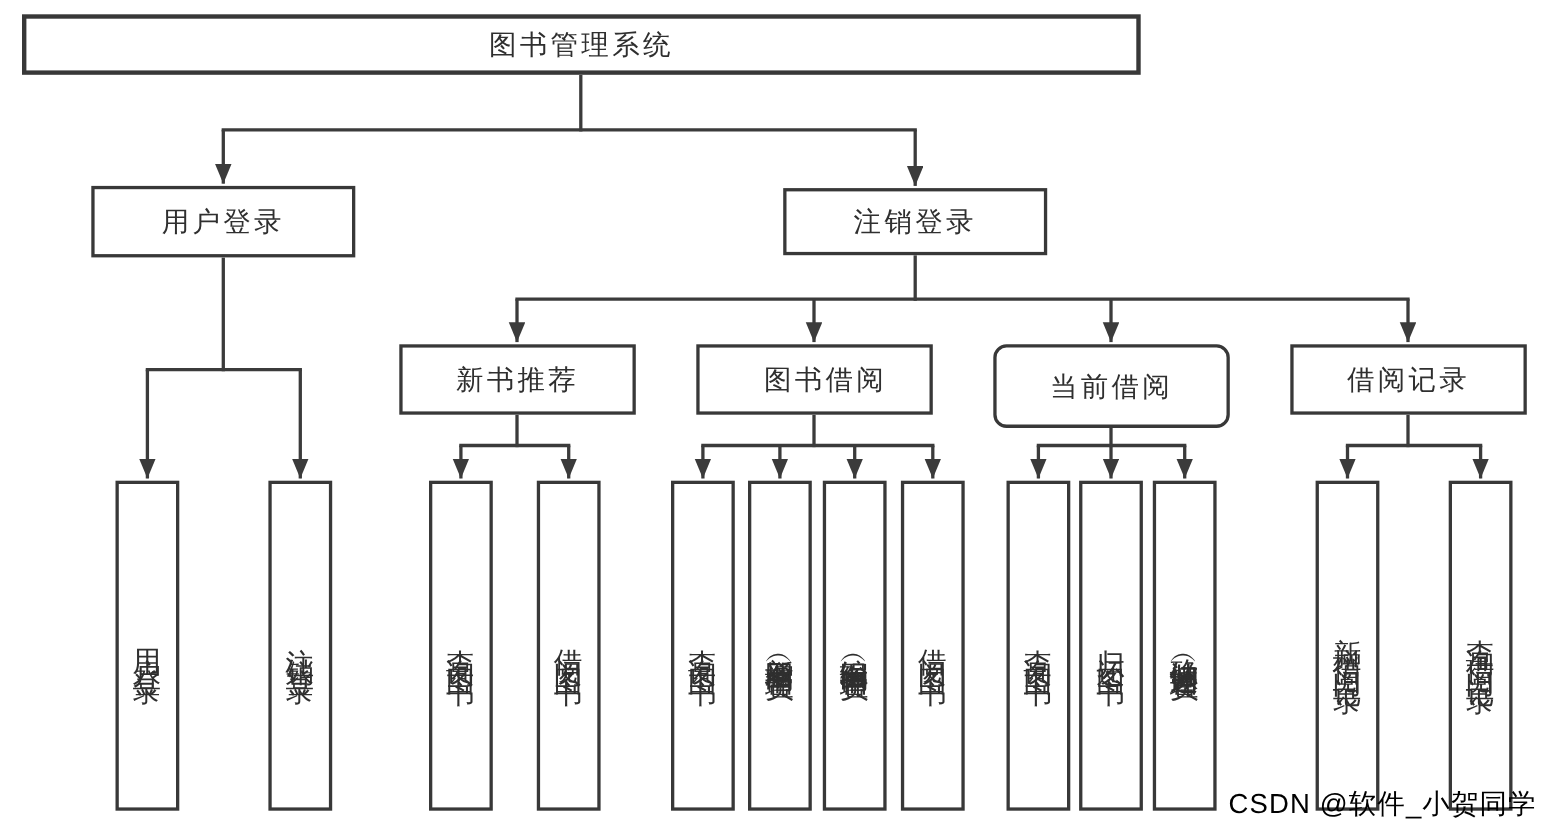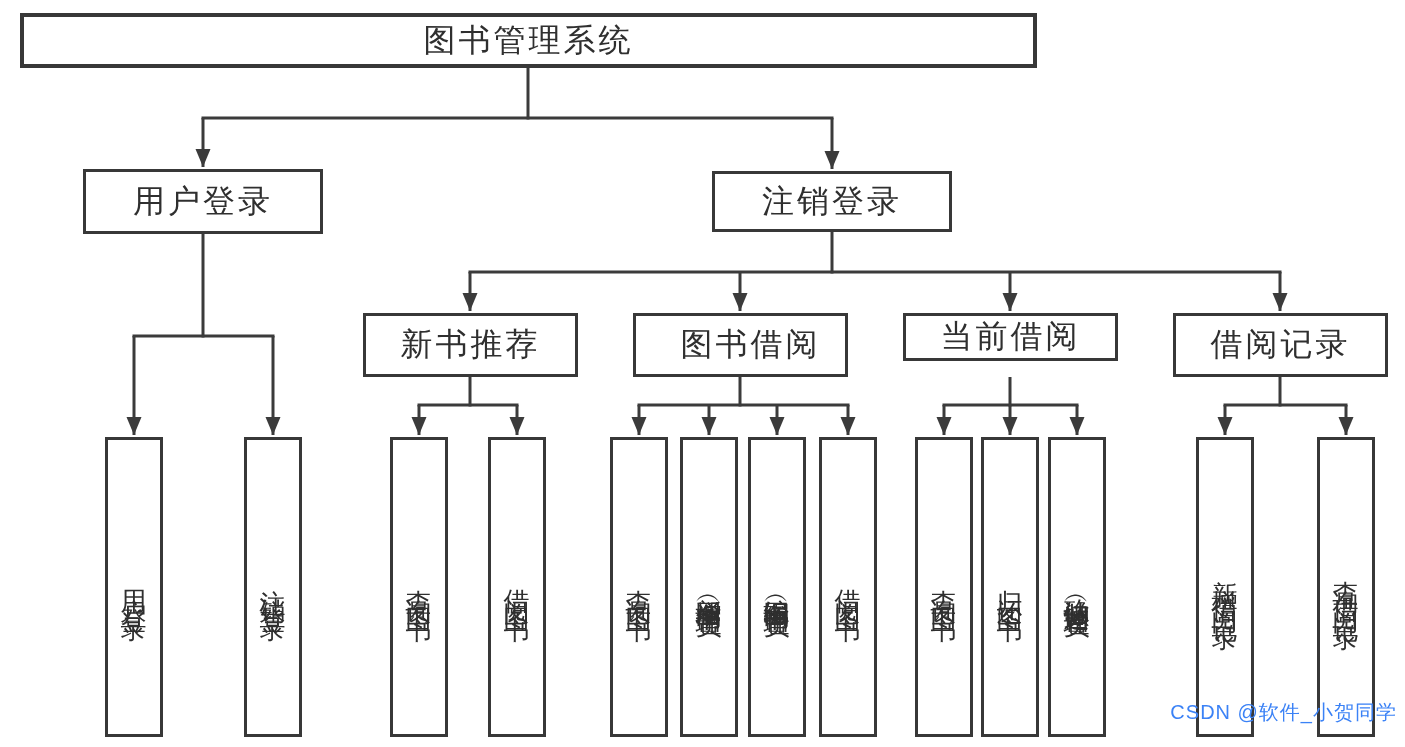--- a/index.html
+++ b/index.html
@@ -31,43 +31,43 @@
     display: flex;
     align-items: center;
     justify-content: center;
     z-index: 2;
     color: #2f2f2f;
   }
   .node.root {
     border-width: 4px;
   }
   .hlabel {
-    font-size: 32px;
+    font-size: 25px;
     letter-spacing: 3px;
     white-space: nowrap;
     color: #2f2f2f;
   }
   .vlabel {
     writing-mode: vertical-rl;
     text-orientation: mixed;
     font-size: 26px;
     letter-spacing: 9px;
     line-height: 1;
     color: #2f2f2f;
     white-space: nowrap;
   }
   .vlabel.long {
     letter-spacing: 2px;
   }
   .watermark {
     position: absolute;
     right: 8px;
-    bottom: 21px;
-    font-size: 20px;
-    color: #3b82f6;
+    bottom: 0;
+    font-size: 25px;
+    color: #000000;
     letter-spacing: 1px;
     z-index: 3;
     white-space: nowrap;
   }
 </style>
 </head>
 <body>
 
 <div class="stage">
 
@@ -131,21 +131,21 @@
   <div class="node" style="left:712px; top:171px; width:240px; height:61px;">
     <span class="hlabel">注销登录</span>
   </div>
 
   <div class="node" style="left:363px; top:313px; width:215px; height:64px;justify-content:center;">
     <span class="hlabel">新书推荐</span>
   </div>
   <div class="node" style="left:633px; top:313px; width:215px; height:64px;padding-left:20px;">
     <span class="hlabel">图书借阅</span>
   </div>
-  <div class="node" style="left:903px; top:313px; width:215px; height:48px;">
+  <div class="node" style="left:903px; top:313px; width:215px; height:76px;border-radius:12px;">
     <span class="hlabel">当前借阅</span>
   </div>
   <div class="node" style="left:1173px; top:313px; width:215px; height:64px;">
     <span class="hlabel">借阅记录</span>
   </div>
 
   <div class="node" style="left:105px; top:437px; width:58px; height:300px;">
     <span class="vlabel">用户登录</span>
   </div>
   <div class="node" style="left:244px; top:437px; width:58px; height:300px;">

